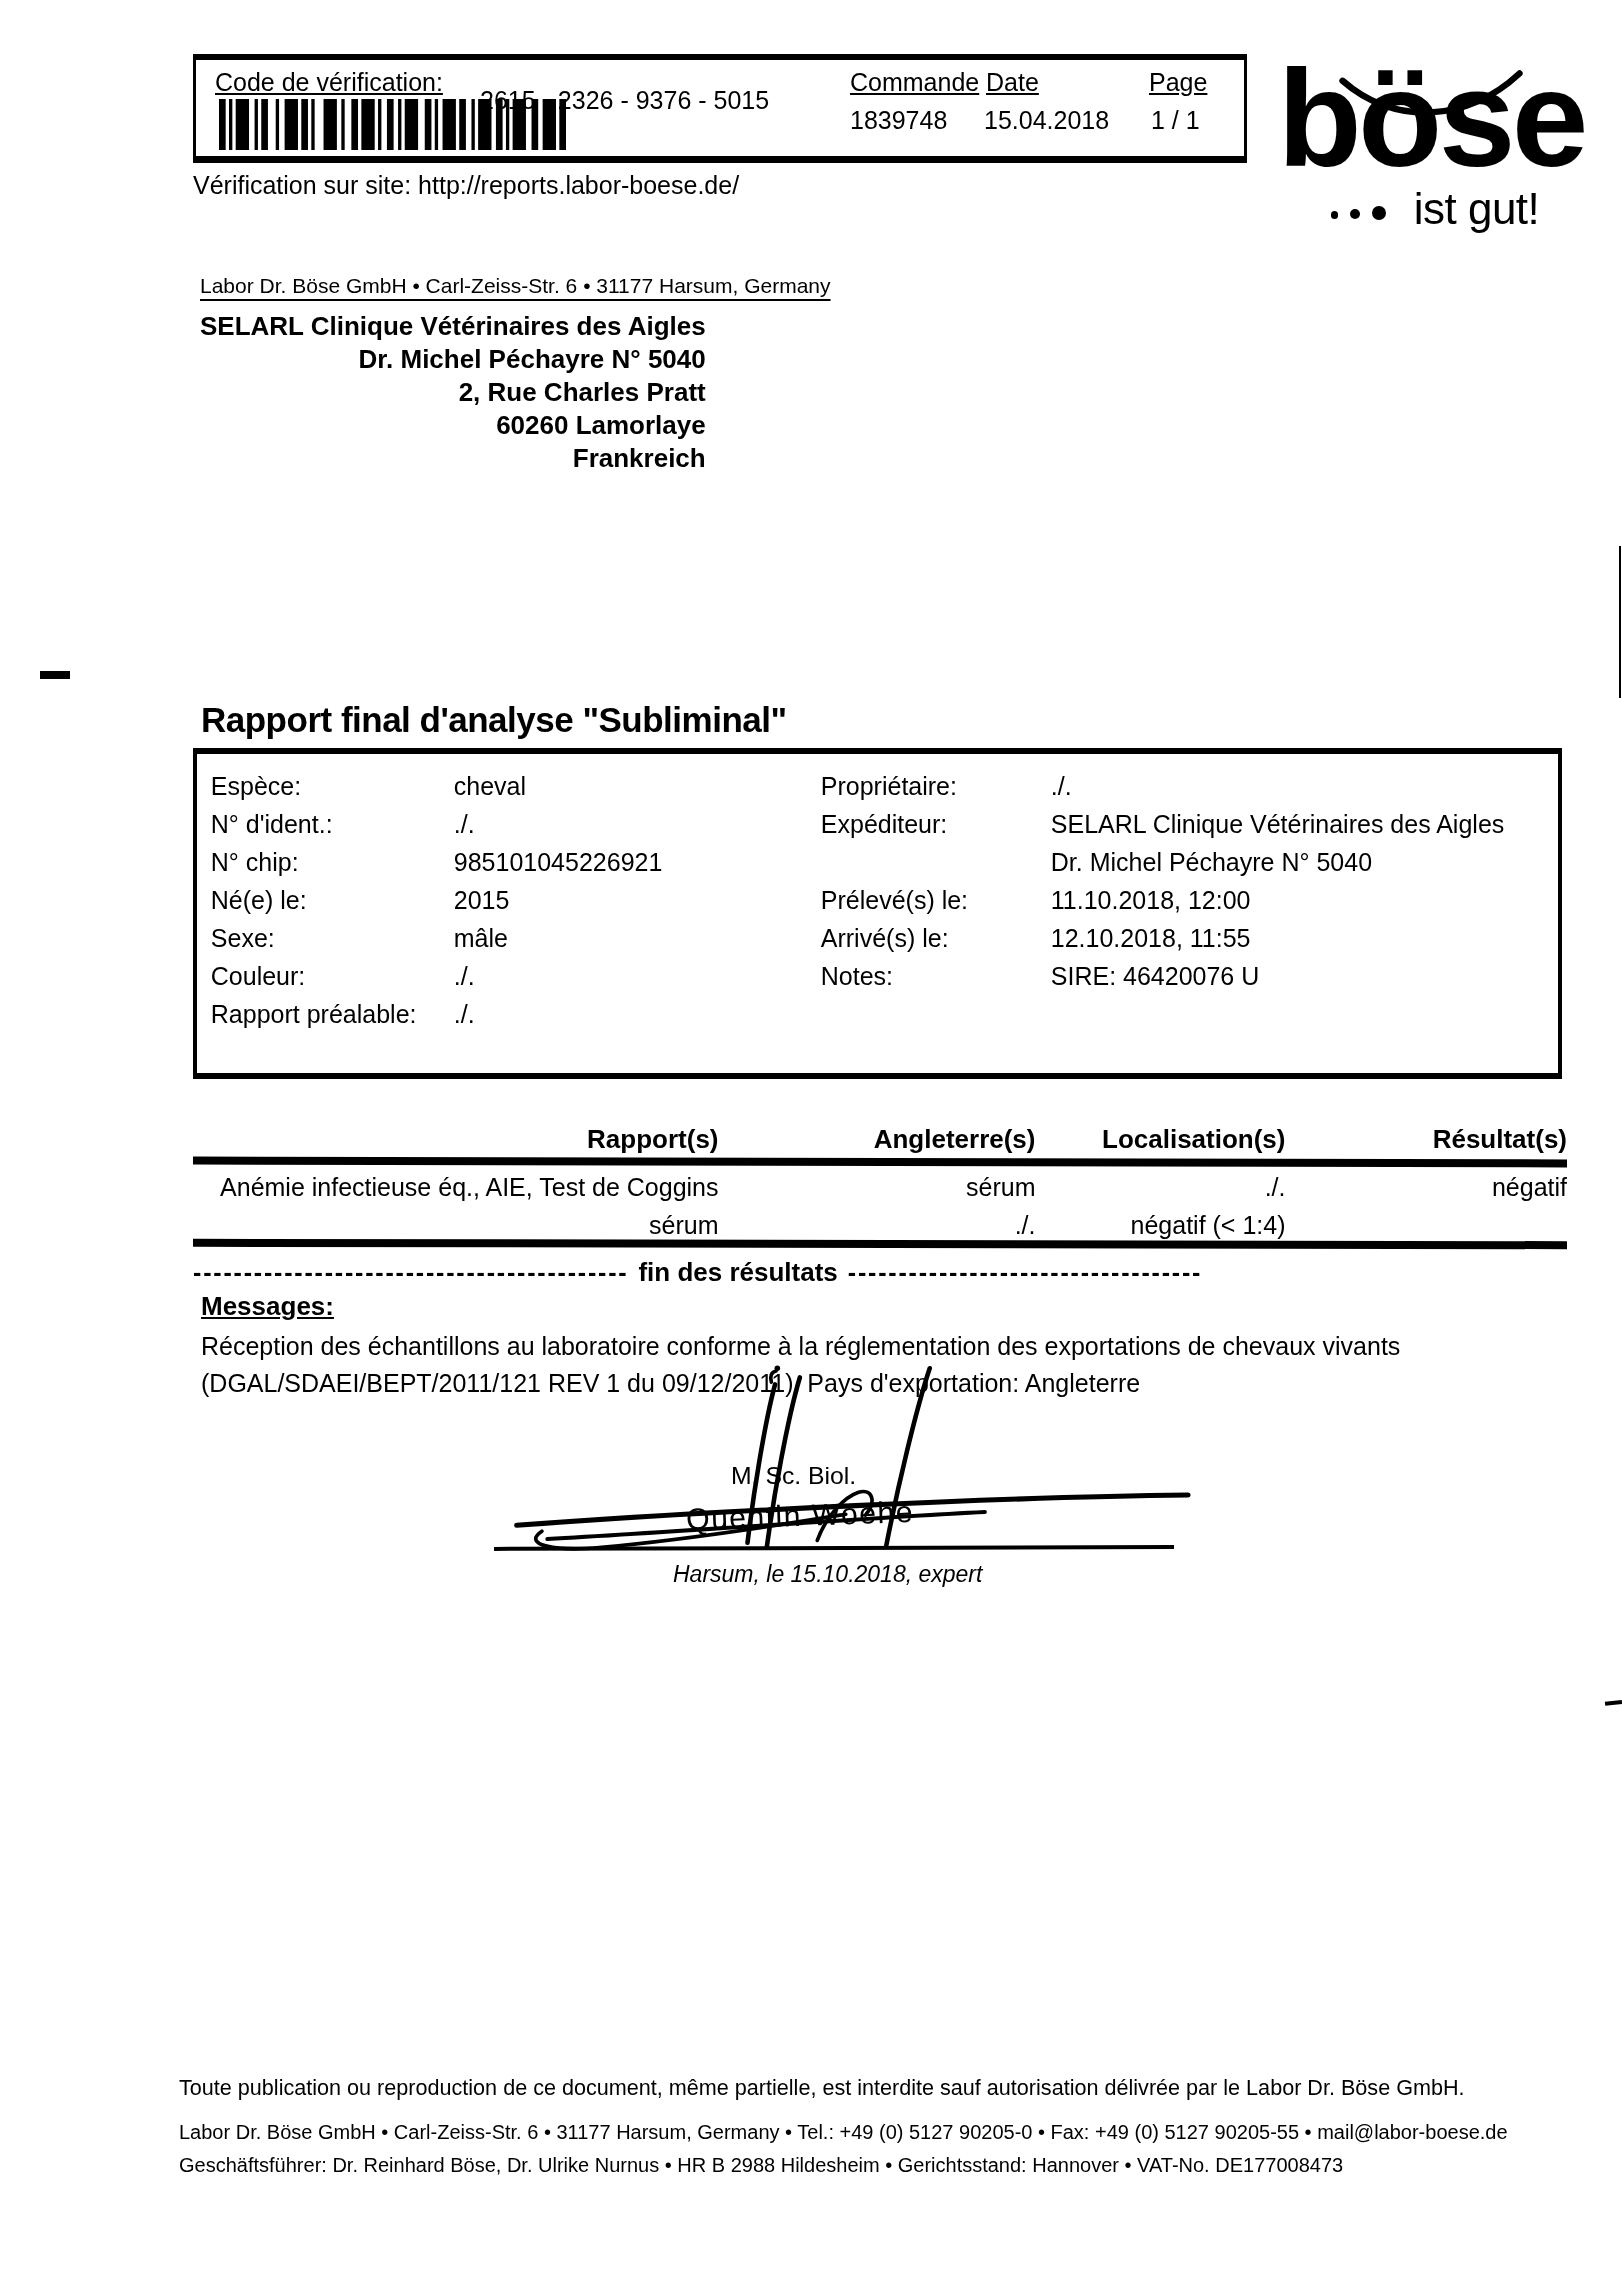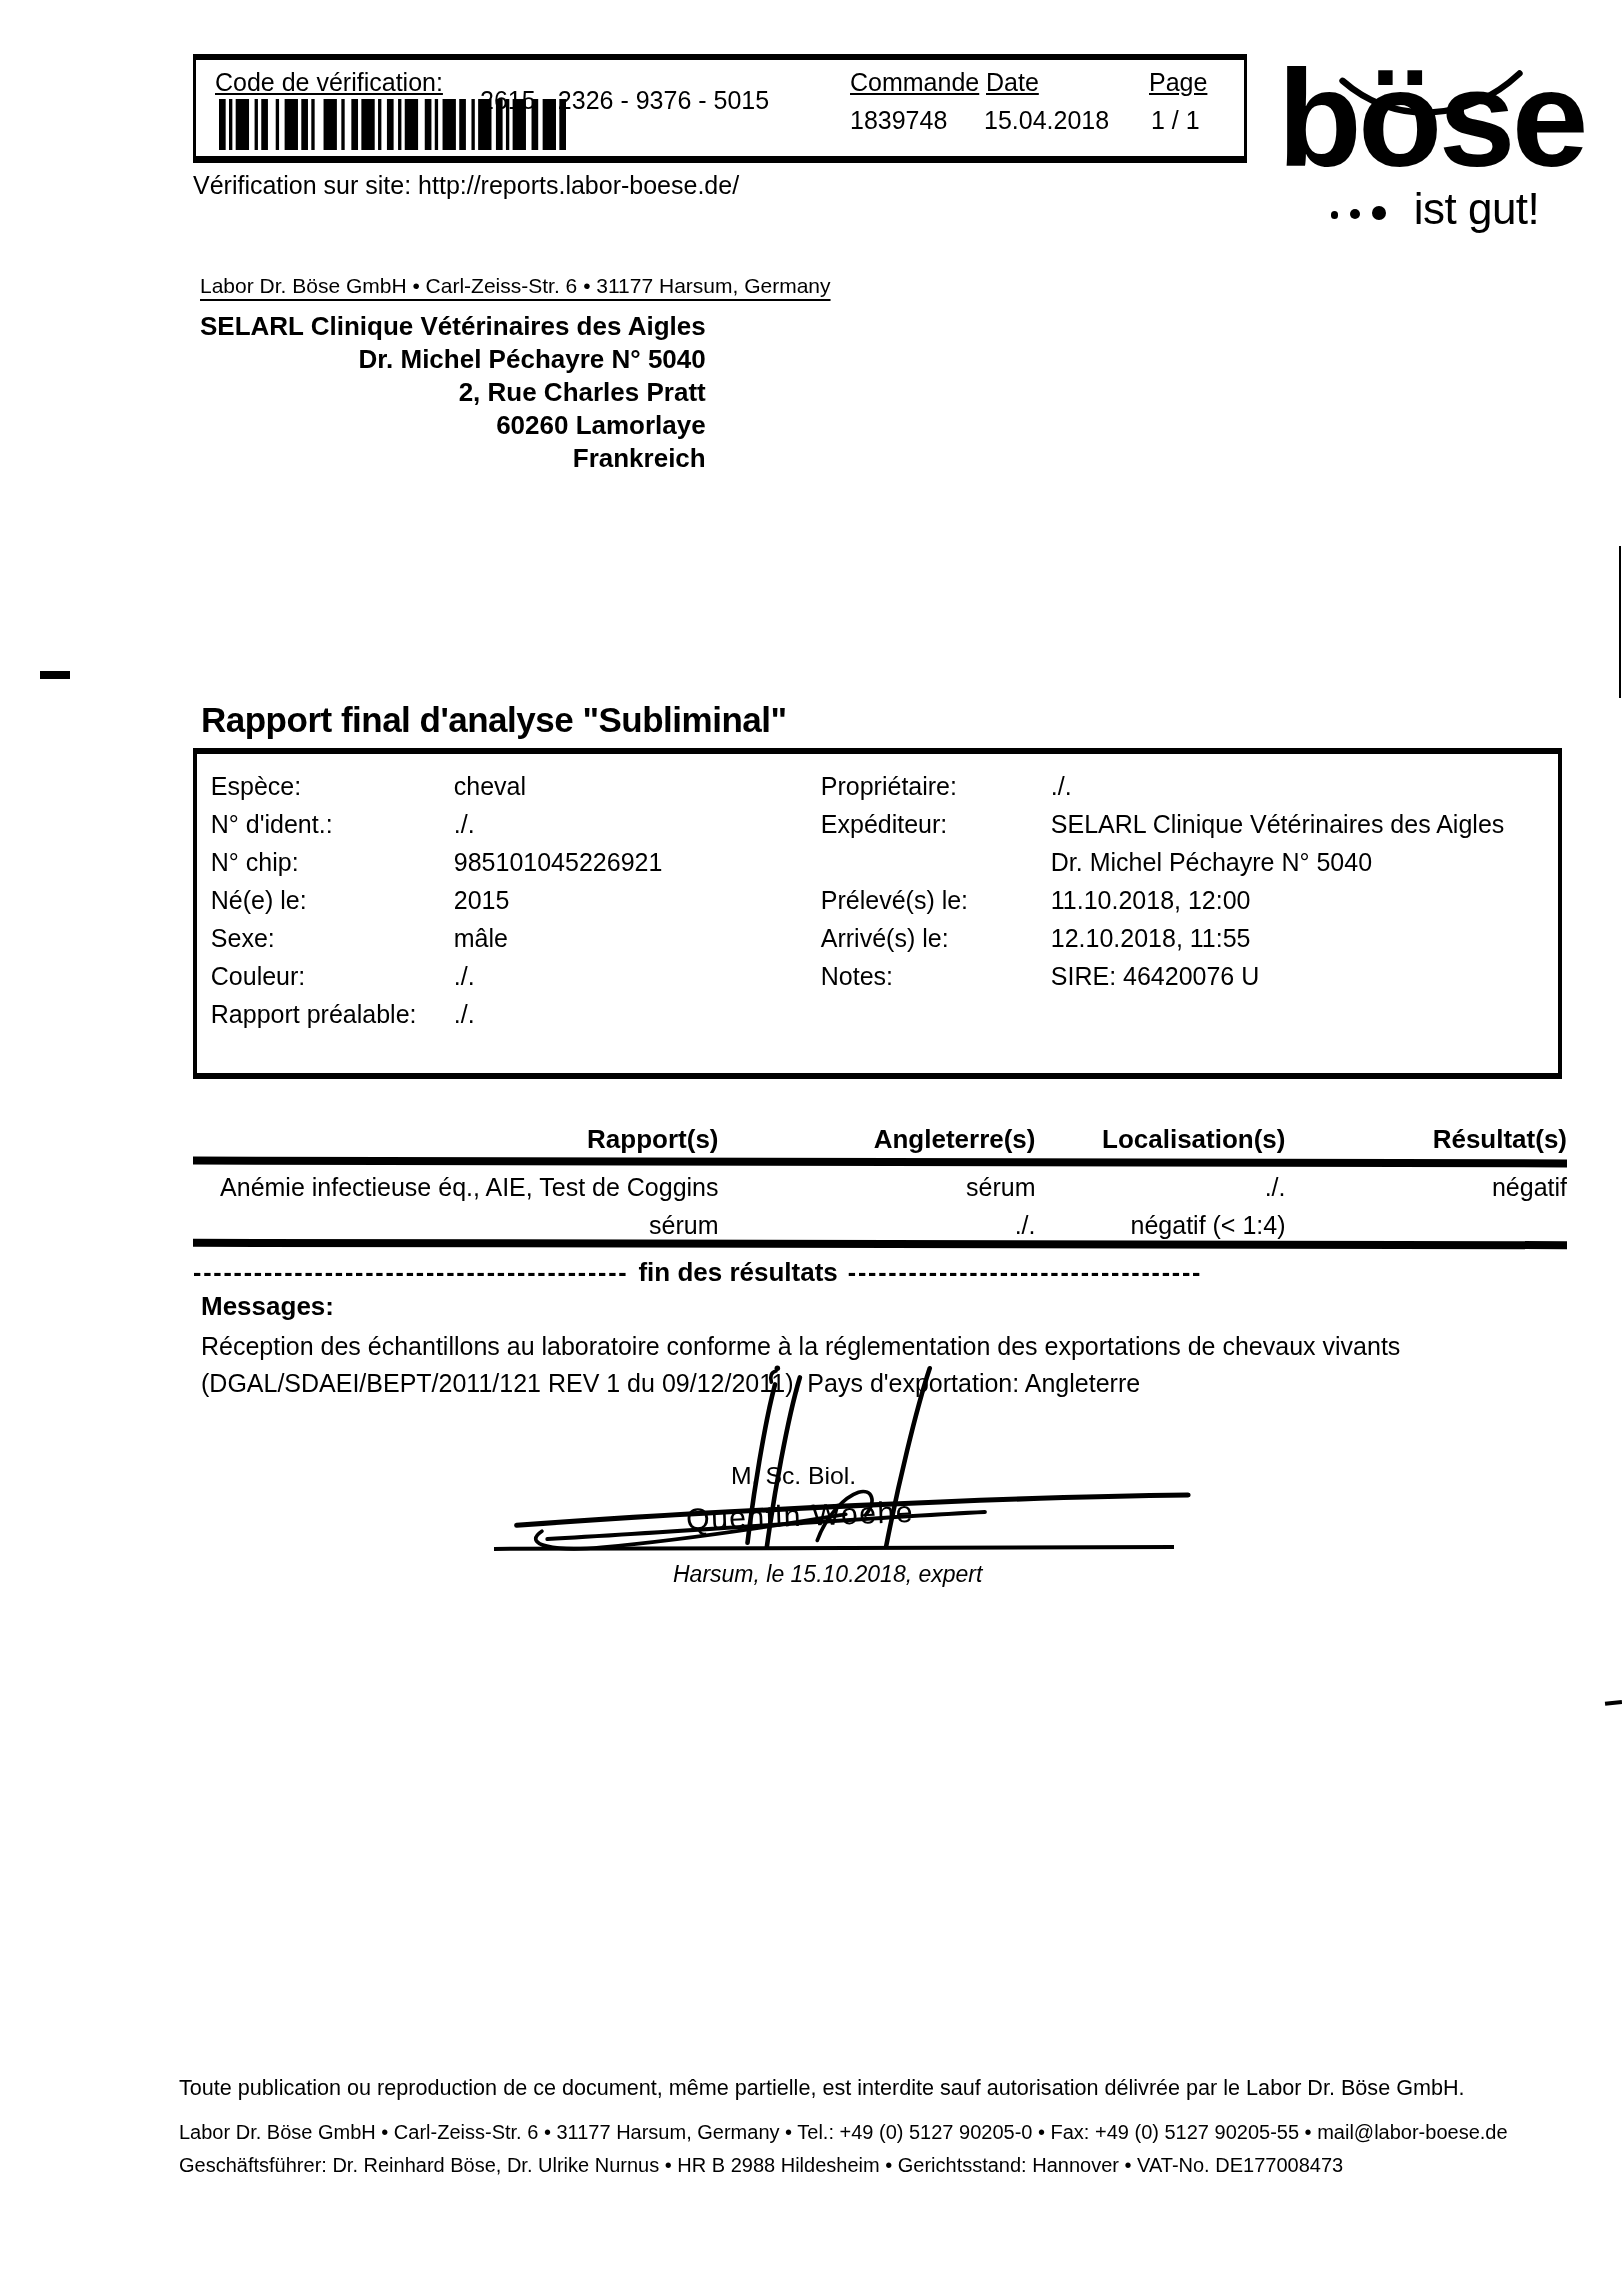--- a/index.html
+++ b/index.html
@@ -54,21 +54,21 @@
   .rule{position:absolute;left:193px;width:1374px;background:#000;}
   #rule1{top:1158px;height:8.3px;transform:rotate(0.12deg);}
   #res-row0{top:1173px;font-size:25px;}
   #res-row1{top:1211px;font-size:25px;}
   #rule2{top:1240px;height:7.8px;transform:rotate(0.10deg);}
   #end-line{left:193px;top:1257px;font-size:25px;font-weight:bold;display:flex;gap:10px;align-items:baseline;}
   .dashes{letter-spacing:1.8px;}
   #end-label{font-size:26px;}
 
   
-  #msg-head{left:201px;top:1291px;font-size:26px;font-weight:bold;}
+  #msg-head{left:201px;top:1291px;font-size:26px;font-weight:bold;text-decoration:underline;}
   #msg-body{position:absolute;left:201px;top:1328px;width:1285px;font-size:25px;line-height:37px;}
 
   
   #sig-svg{position:absolute;left:496px;top:1359px;width:716px;height:193px;}
   #sig-svg path{fill:none;stroke:#000;stroke-linecap:round;}
   #sig-rule{position:absolute;left:494px;top:1546px;width:680px;height:4.1px;background:#000;transform:rotate(-0.15deg);}
   #sig-place{left:673px;top:1561px;font-size:23px;font-style:italic;}
 
   
   #footer-line1{left:179px;top:2075px;font-size:21.6px;}

